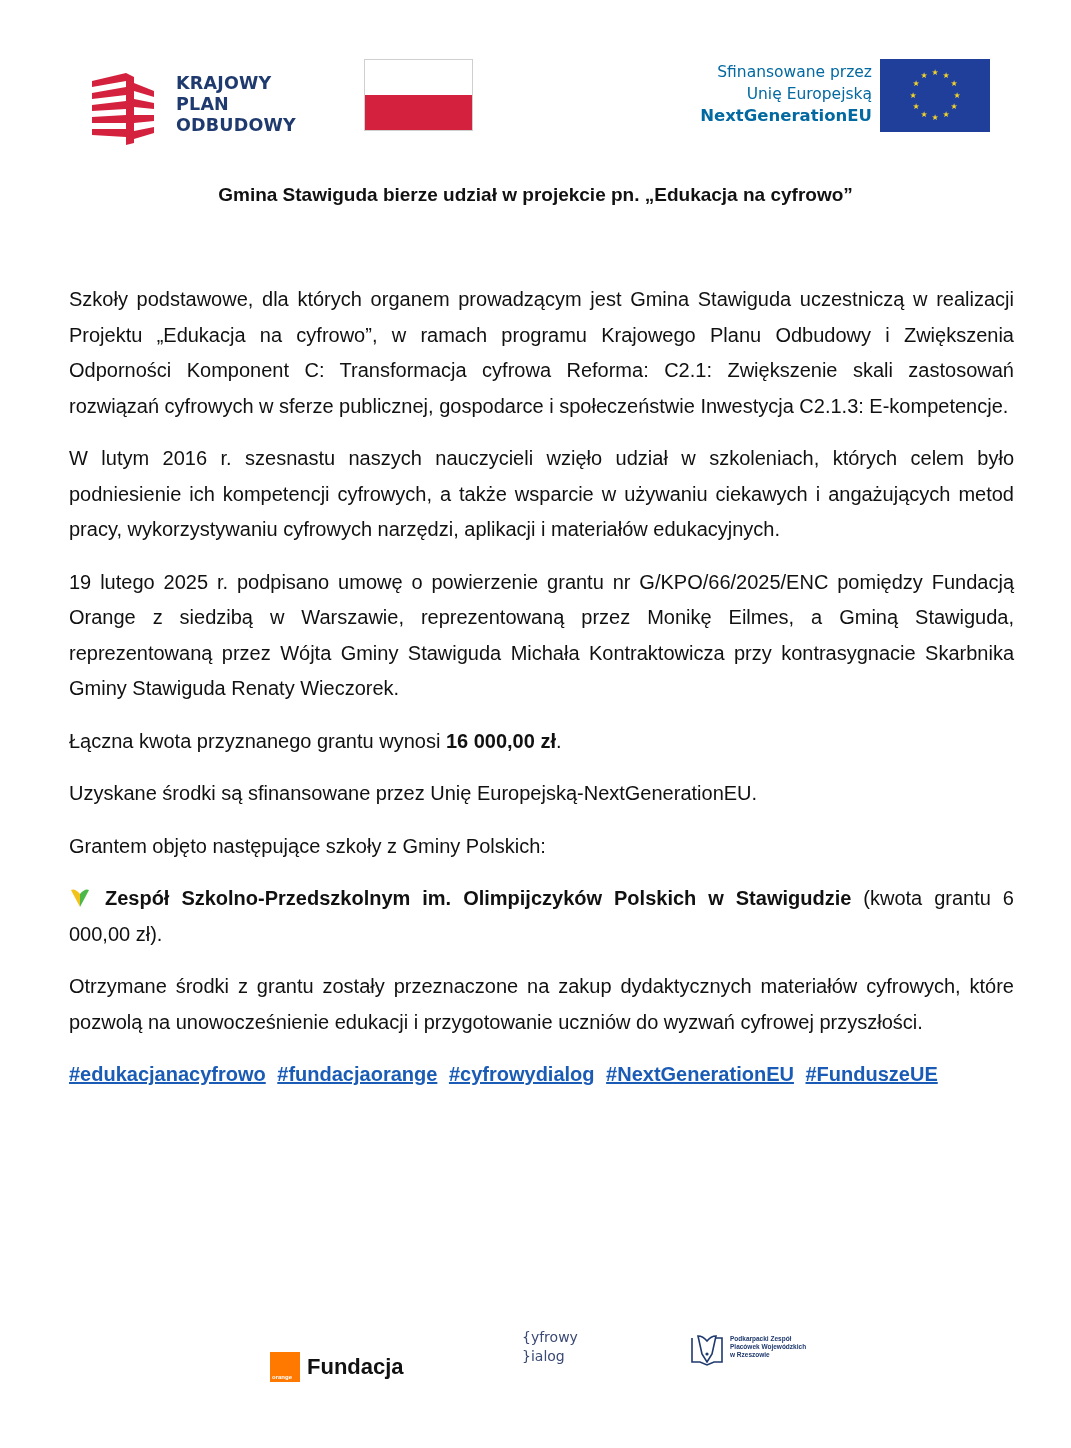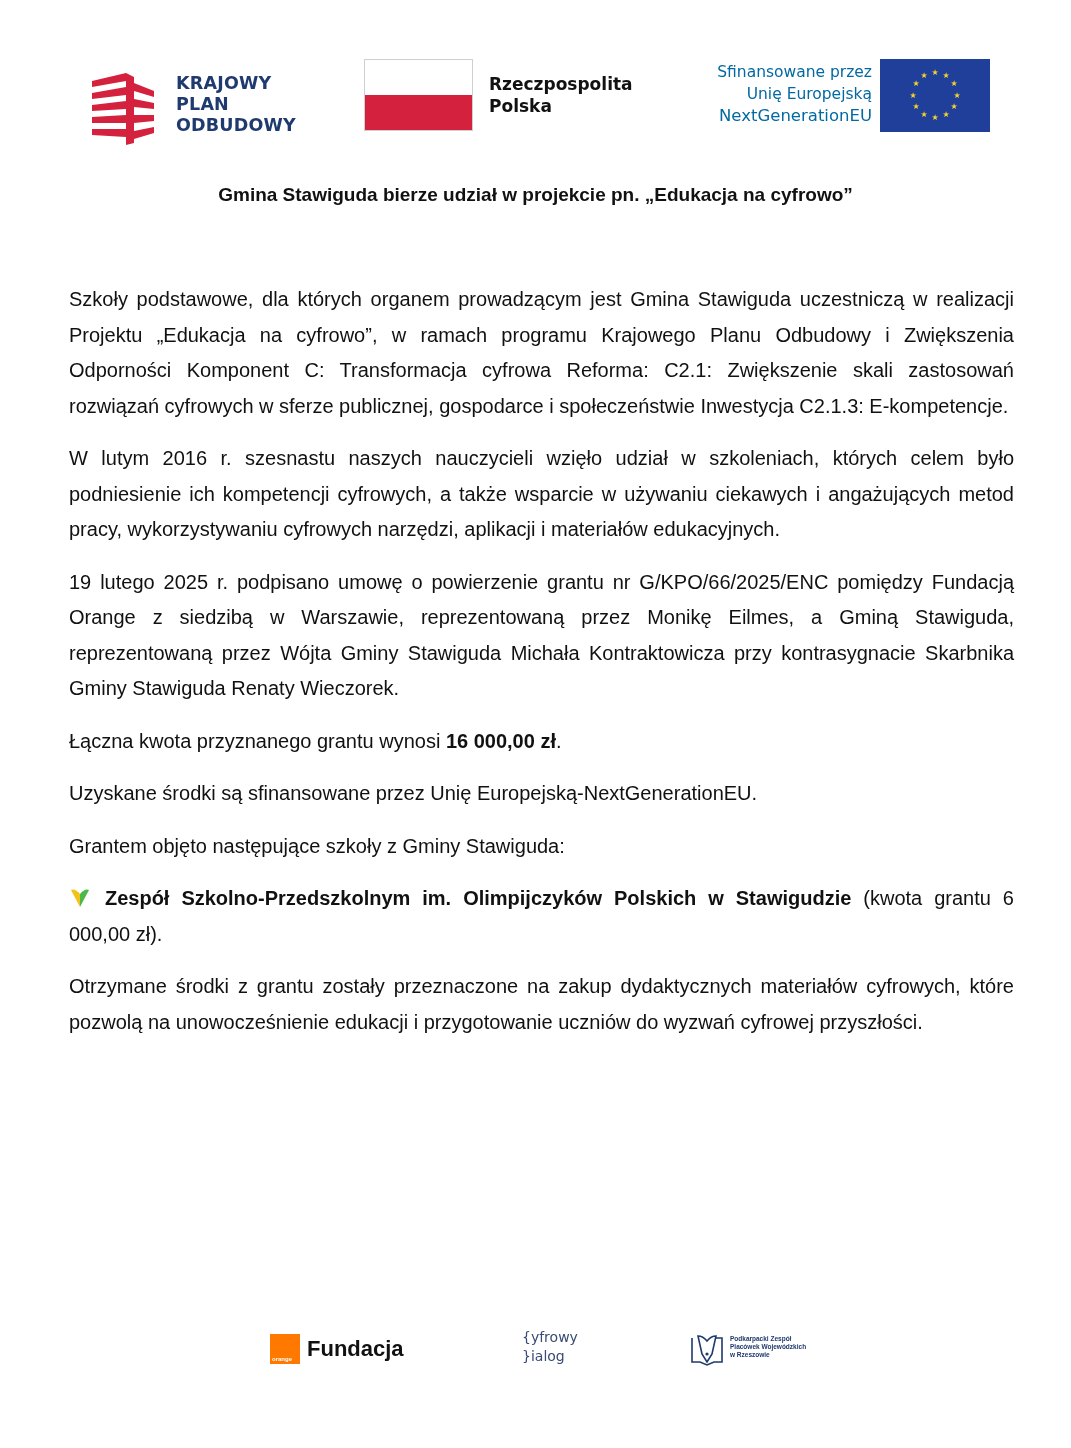--- a/index.html
+++ b/index.html
@@ -11,33 +11,33 @@
   .kpo-text { position: absolute; left: 88px; top: 2px; font-family: "DejaVu Sans", sans-serif; font-weight: bold; color: #1f3a6e; font-size: 17.5px; line-height: 21px; letter-spacing: 0.2px; }
 
   .rp { position: absolute; left: 364px; top: 3px; width: 300px; height: 74px; }
   .rp-flag { position: absolute; left: 0; top: 0; width: 109px; height: 72px; border: 1px solid #cfcfcf; box-sizing: border-box; overflow: hidden; }
   .rp-flag .white { height: 50%; background: #ffffff; }
   .rp-flag .red { height: 50%; background: #d4213d; }
   .rp-text { position: absolute; left: 125px; top: 14px; font-family: "DejaVu Sans", sans-serif; font-weight: bold; font-size: 17px; line-height: 22px; color: #111; }
 
   .eu { position: absolute; left: 680px; top: 3px; width: 320px; height: 74px; }
   .eu-text { position: absolute; right: 128px; top: 2px; text-align: right; font-family: "DejaVu Sans", sans-serif; font-size: 15.5px; line-height: 22px; color: #0369a1; white-space: nowrap; }
-  .eu-text .strong { font-weight: normal; font-size: 16.5px; }
+  .eu-text .strong { font-weight: bold; font-size: 16.5px; }
   .eu-flag { position: absolute; left: 200px; top: 0; width: 110px; height: 73px; background: #1f3f9b; }
 
   .title { position: absolute; top: 184px; left: 0; width: 1071px; text-align: center; font-weight: bold; font-size: 19px; color: #111; }
 
   .content { position: absolute; top: 282px; left: 69px; width: 945px; font-size: 20px; line-height: 35.5px; color: #111; }
   .content p { margin: 0 0 17px 0; text-align: justify; }
   .bullet { display: inline-block; width: 22px; height: 22px; vertical-align: -3px; margin-right: 2px; }
   .hashtags { margin-top: 4px; }
   .hashtags a { color: #1a5bb5; font-weight: bold; text-decoration: underline; margin-right: 6px; }
 
   .footer { position: absolute; top: 1328px; left: 0; width: 1071px; height: 48px; }
-  .orange { position: absolute; left: 270px; top: 6px; width: 150px; height: 30px; }
+  .orange { position: absolute; left: 270px; top: 24px; width: 150px; height: 30px; }
   .orange-sq { position: absolute; left: 0; top: 0; width: 30px; height: 30px; background: #ff7900; }
   .orange-sq span { position: absolute; bottom: 2px; left: 2px; font-size: 6px; color: #fff; font-weight: bold; }
   .orange-word { position: absolute; left: 37px; top: 0; font-weight: bold; font-size: 22px; color: #111; line-height: 30px; }
   .cd { position: absolute; left: 522px; top: 0; width: 80px; height: 44px; font-family: "DejaVu Sans", sans-serif; color: #3a4a75; font-size: 14px; line-height: 19px; }
   .pz { position: absolute; left: 690px; top: 4px; width: 130px; height: 36px; }
   .pz-icon { position: absolute; left: 0; top: 0; width: 34px; height: 34px; }
   .pz-text { position: absolute; left: 40px; top: 3px; font-size: 6.5px; line-height: 8px; color: #1f3a6e; font-weight: bold; }
 </style>
 </head>
 <body>
@@ -60,24 +60,20 @@
       <div>KRAJOWY</div>
       <div>PLAN</div>
       <div>ODBUDOWY</div>
     </div>
   </div>
 
   <div class="rp">
     <div class="rp-flag">
       <div class="white"></div>
         <div class="red"></div>
-    </div>
-    <div class="rp-text">
-      <div>Rzeczpospolita</div>
-      <div>Polska</div>
     </div>
   </div>
 
   <div class="eu">
     <div class="eu-text">
       <div>Sfinansowane przez</div>
       <div>Unię Europejską</div>
       <div class="strong">NextGenerationEU</div>
     </div>
     <svg class="eu-flag" viewBox="0 0 110 73">
@@ -103,28 +99,35 @@
 <div class="title">Gmina Stawiguda bierze udział w projekcie pn. „Edukacja na cyfrowo”</div>
 
 <div class="content">
   <p>Szkoły podstawowe, dla których organem prowadzącym jest Gmina Stawiguda uczestniczą w realizacji Projektu „Edukacja na cyfrowo”, w ramach programu Krajowego Planu Odbudowy i Zwiększenia Odporności Komponent C: Transformacja cyfrowa Reforma: C2.1: Zwiększenie skali zastosowań rozwiązań cyfrowych w sferze publicznej, gospodarce i społeczeństwie Inwestycja C2.1.3: E-kompetencje.</p>
   <p>W lutym 2016 r. szesnastu naszych nauczycieli wzięło udział w szkoleniach, których celem było podniesienie ich kompetencji cyfrowych, a także wsparcie w używaniu ciekawych i angażujących metod pracy, wykorzystywaniu cyfrowych narzędzi, aplikacji i materiałów edukacyjnych.</p>
   <p>19 lutego 2025 r. podpisano umowę o powierzenie grantu nr G/KPO/66/2025/ENC pomiędzy Fundacją Orange z siedzibą w Warszawie, reprezentowaną przez Monikę Eilmes, a Gminą Stawiguda, reprezentowaną przez Wójta Gminy Stawiguda Michała Kontraktowicza przy kontrasygnacie Skarbnika Gminy Stawiguda Renaty Wieczorek.</p>
   <p>
     <span>Łączna kwota przyznanego grantu wynosi </span><b>16 000,00 zł</b><span>.</span>
   </p>
   <p>Uzyskane środki są sfinansowane przez Unię Europejską-NextGenerationEU.</p>
-  <p>Grantem objęto następujące szkoły z Gminy Stawiguda:</p>
+  <p>Grantem objęto następujące szkoły z Gminy Polskich:</p>
   <p>
     <svg class="bullet" viewBox="0 0 22 22">
       <path d="M11 21 L2 4 Q6 2 11 8 Z" fill="#f2c21b"></path>
       <path d="M11 21 L20 4 Q16 2 11 8 Z" fill="#4cb848"></path>
     </svg><b> Zespół Szkolno-Przedszkolnym im. Olimpijczyków Polskich w Stawigudzie</b><span> (kwota grantu 6 000,00 zł).</span>
   </p>
   <p>Otrzymane środki z grantu zostały przeznaczone na zakup dydaktycznych materiałów cyfrowych, które pozwolą na unowocześnienie edukacji i przygotowanie uczniów do wyzwań cyfrowej przyszłości.</p>
+  <div class="hashtags">
+    <a href="#">#edukacjanacyfrowo</a>
+    <a href="#">#fundacjaorange</a>
+    <a href="#">#cyfrowydialog</a>
+    <a href="#">#NextGenerationEU</a>
+    <a href="#">#FunduszeUE</a>
+  </div>
 </div>
 
 <div class="footer">
   <div class="orange">
     <div class="orange-sq">
         <span>orange</span>
       </div>
     <div class="orange-word">Fundacja</div>
   </div>
   <div class="cd">

